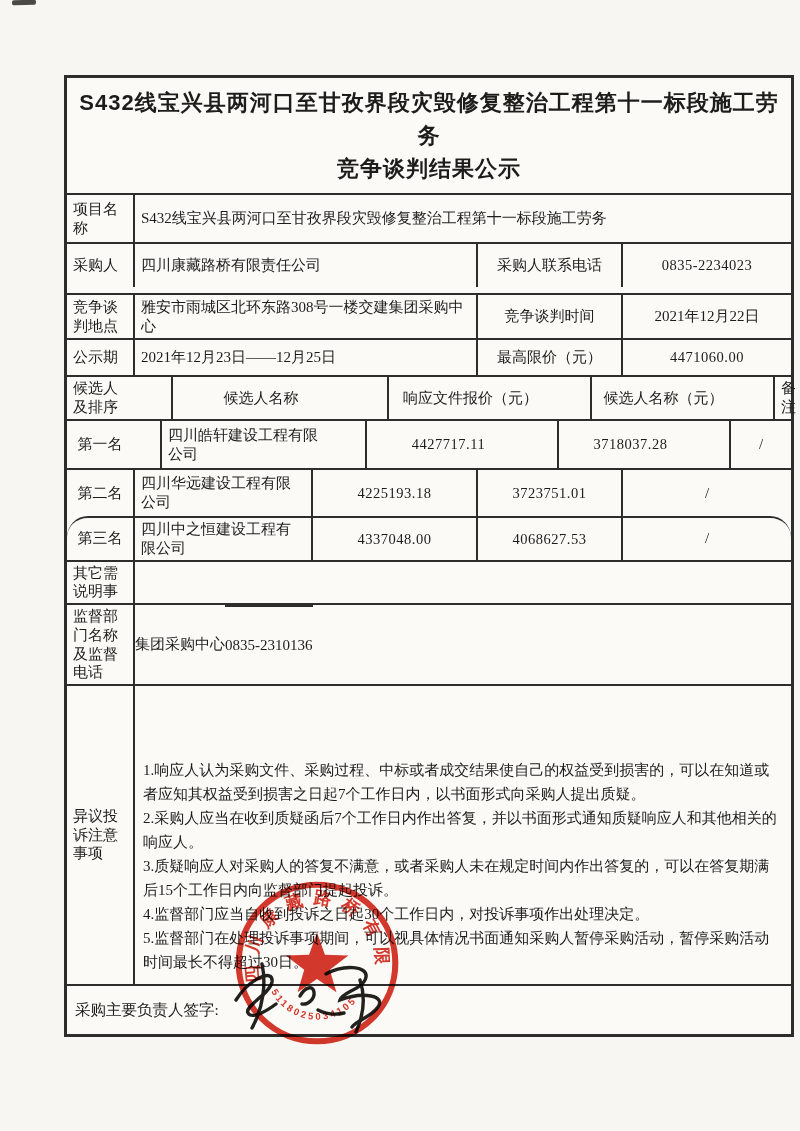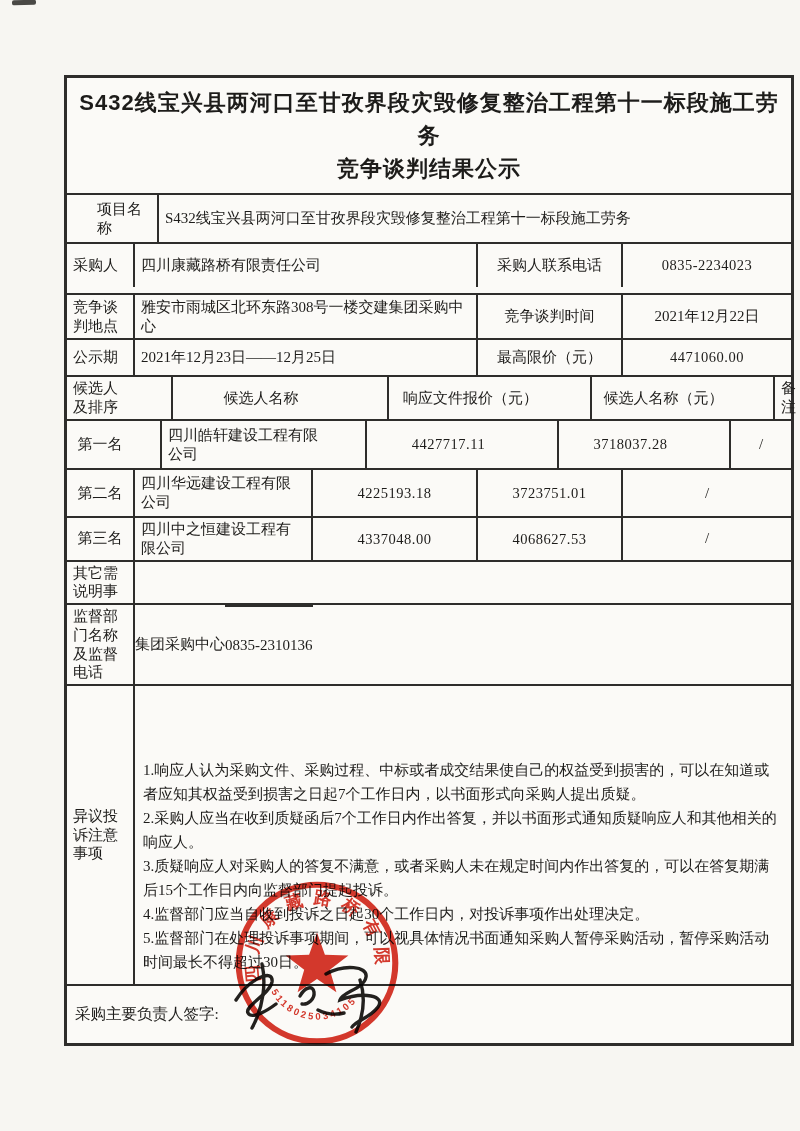--- a/index.html
+++ b/index.html
@@ -47,47 +47,47 @@
   .w-val{width:343px;flex:0 0 343px;}
   .w-rest{flex:1 1 auto;}
   .title-row{
     min-height:115px;display:flex;flex-direction:column;
     justify-content:center;align-items:center;
     font-family:"Liberation Sans","DejaVu Sans",sans-serif;
     font-weight:700;font-size:22px;line-height:1.5;
     letter-spacing:1px;text-align:center;padding:0 10px;
     box-sizing:border-box;
   }
-  .h-project{min-height:49px;padding-left:24px;}
+  .h-project{min-height:49px;}
   .h-purchaser{min-height:45px;}
   .h-venue{min-height:45px;margin-top:6px;}
   .h-publicity{min-height:37px;}
   .h-chead{min-height:44px;gap:38px;}
   .h-cand1{min-height:49px;gap:27px;}
   .h-cand2{min-height:48px;}
-  .h-cand3{min-height:41px;}
+  .h-cand3{min-height:41px;border-radius:21px;}
   .h-other{min-height:42px;}
   .h-superv{min-height:78px;}
   .h-objection{min-height:300px;}
   .h-sign{min-height:50px;}
   .superv-vals{flex:1 1 auto;display:flex;flex-direction:row;}
   .superv-vals .sub{
     box-sizing:border-box;min-height:39px;display:flex;
     align-items:center;justify-content:center;font-size:15px;
   }
   .superv-vals .sub + .sub{border-top:2px solid var(--line);}
   .objection-body{
     flex:1 1 auto;box-sizing:border-box;border-left:2px solid var(--line);
     padding:72px 8px 10px 8px;font-size:15px;line-height:24px;
     word-break:break-all;text-align:left;align-self:stretch;
   }
   .objection-label{align-items:center;}
   .sign-cell{
     flex:1 1 auto;display:flex;align-items:center;
-    padding:18px 8px;font-size:15.5px;
+    padding:9px 8px;font-size:15.5px;
   }
   .stamp{
     position:absolute;left:230px;top:876px;width:174px;height:174px;
     mix-blend-mode:multiply;opacity:.93;pointer-events:none;
   }
   .signature{
     position:absolute;left:222px;top:950px;width:185px;height:88px;
     mix-blend-mode:multiply;pointer-events:none;
   }
 </style>

